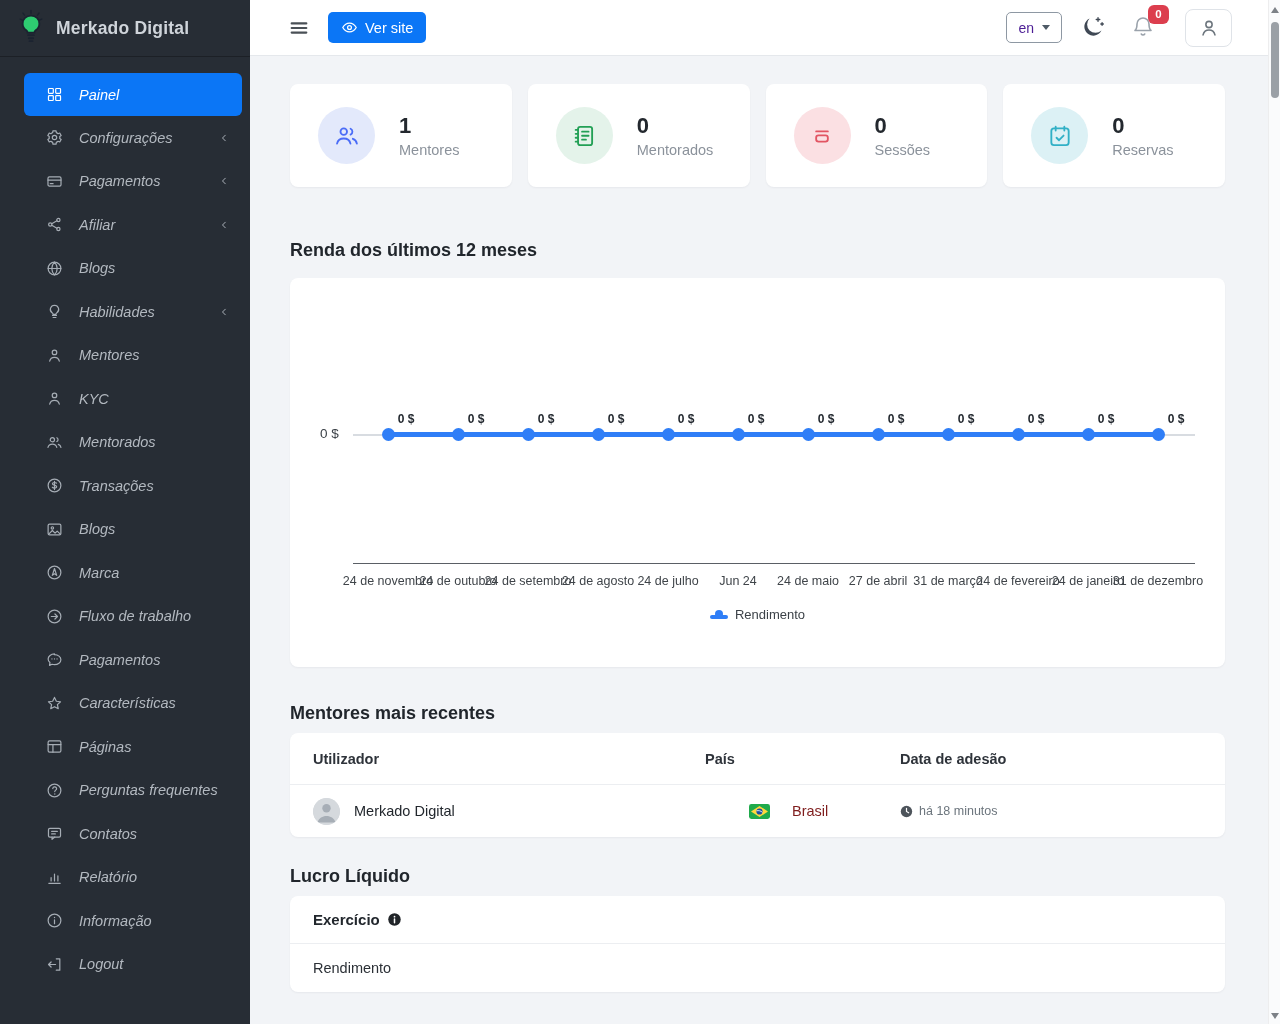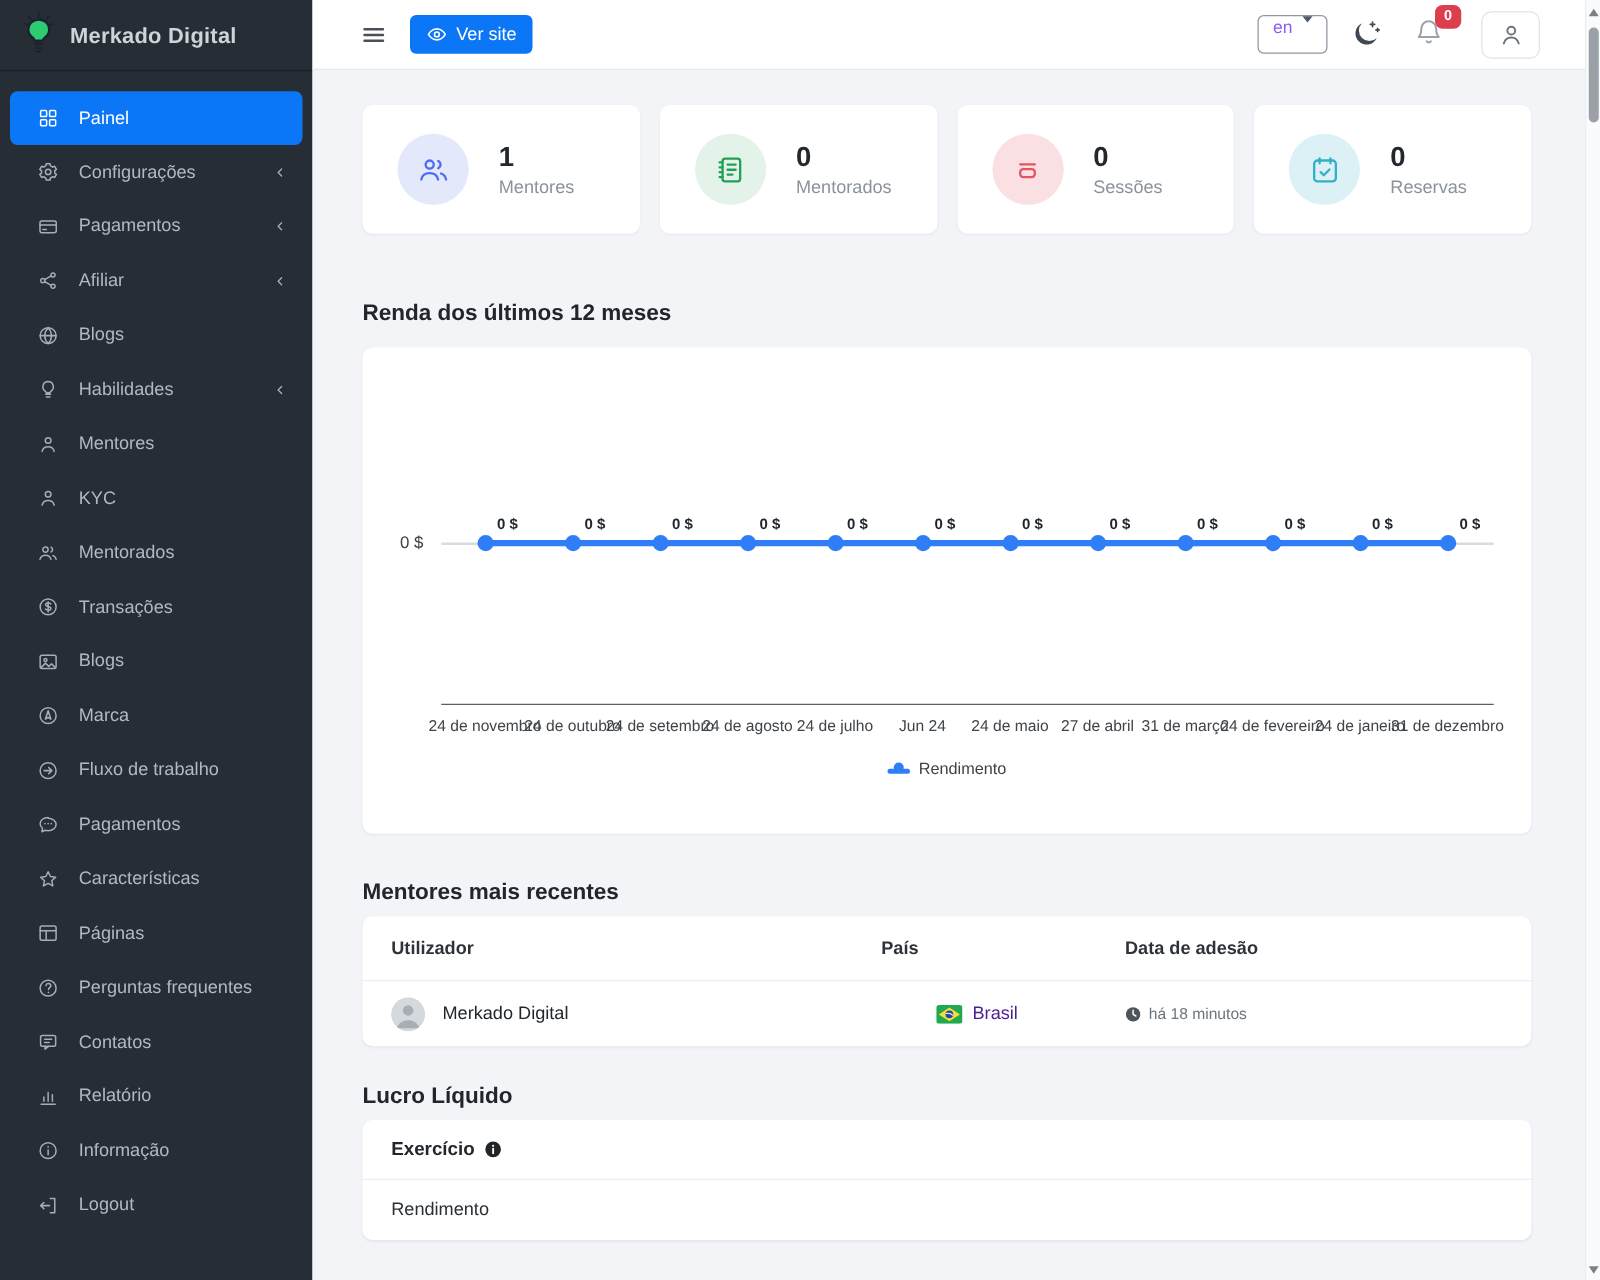--- a/index.html
+++ b/index.html
@@ -5,21 +5,21 @@
   * { margin:0; padding:0; box-sizing:border-box; }
   html,body { width:1280px; height:1024px; overflow:hidden; }
   body { font-family:"Liberation Sans", sans-serif; background:#f2f4f7; color:#21262c; }
   .page { position:relative; width:1280px; height:1024px; display:flex; }
 
   
   .sidebar { width:250px; height:1024px; background:#272d35; flex:0 0 250px; }
   .brand { height:57px; display:flex; align-items:center; padding-left:16px; gap:10px;
            border-bottom:1px solid rgba(0,0,0,.28); }
   .brand-title { font-size:17.5px; font-weight:bold; color:#cfd4da; letter-spacing:.2px; }
-  .side-nav { padding:16px 0 0 0; }
+  .side-nav { padding:16px 0 0 16px;font-style:italic; }
   .side-item { height:43.5px; display:flex; align-items:center; padding:0 20px 0 30px;
                color:#b3b9c0; font-size:14.5px; cursor:pointer; position:relative; }
   .side-item .si-icon { width:17px; height:17px; margin-right:16px; flex:0 0 17px; color:#a6adb5; }
   .si-icon svg, .si-chevron svg { width:100%; height:100%; display:block; }
   .side-item .si-label { flex:1; white-space:nowrap; }
   .side-item .si-chevron { width:12px; height:12px; color:#aab0b8; }
   .side-item.active { background:#0b76f6; border-radius:6px; margin:0 8px; padding:0 12px 0 22px;
                       color:#ffffff; height:43px; }
   .side-item.active .si-icon { color:#ffffff; }
 
@@ -27,22 +27,22 @@
   .main { flex:1; display:flex; flex-direction:column; }
   .topbar { height:56px; background:#ffffff; border-bottom:1px solid #e5e8ec;
             display:flex; align-items:center; padding:0 48px 0 38px; gap:18px; }
   .hamburger { width:22px; height:22px; background:none; border:none; color:#4a5056; cursor:pointer; }
   .hamburger svg { width:22px; height:22px; }
   .btn-versite { display:flex; align-items:center; gap:7px; background:#0b76f6; color:#fff;
                  border:none; border-radius:5px; height:31px; padding:0 13px; font-size:14.5px;
                  font-family:inherit; cursor:pointer; }
   .btn-versite svg { width:17px; height:17px; }
   .top-spacer { flex:1; }
-  .lang-select { display:flex; align-items:flex-start; gap:8px; border:1px solid #8e98a3; border-radius:5px;
-                 height:31px; padding:0 11px; font-size:14px; color:#8b5cf6; background:#fff; cursor:pointer; }
+  .lang-select { display:flex; align-items:center; gap:8px; border:1px solid #8e98a3; border-radius:5px;
+                 height:31px; padding:0 11px; font-size:14px; color:#4c1d95; background:#fff; cursor:pointer; }
   .caret-down { width:0; height:0; border-left:4.5px solid transparent; border-right:4.5px solid transparent;
                 border-top:5px solid #4e5a66; }
   .icon-btn { background:none; border:none; cursor:pointer; color:#3f4854; display:flex; align-items:center; }
   .icon-btn svg { width:25px; height:25px; }
   .bell-wrap { position:relative; margin-left:8px; color:#9aa2ab; }
   .bell-wrap svg { width:24px; height:24px; }
   .badge { position:absolute; top:-9px; right:-14px; min-width:21px; height:19px; background:#dc3e4e;
            border-radius:6px; color:#fff; font-size:11.5px; font-weight:bold; line-height:19px;
            text-align:center; padding:0 5px; }
   .user-btn { width:47px; height:38px; border:1px solid #dfe3e8; border-radius:8px; background:#fff;
@@ -81,21 +81,21 @@
   .ch-legend-label { font-size:13px; color:#3c4248; }
 
   .table-card { margin-top:6px; background:#fff; border-radius:8px; box-shadow:0 1px 2px rgba(16,24,40,.05); overflow:hidden; }
   .t-row { display:grid; grid-template-columns:392px 195px 1fr; align-items:center; padding-left:23px; height:52px; }
   .t-head { border-bottom:1px solid #eceef1; }
   .t-head .t-cell { font-size:14.5px; font-weight:bold; color:#2e333a; }
   .t-cell { display:flex; align-items:center; }
   .cell-user { gap:14px; font-size:14.5px; color:#22272d; }
   .avatar { width:27px; height:27px; border-radius:50%; overflow:hidden; background:#d5d9dd; flex:0 0 27px; }
   .avatar svg { width:27px; height:27px; display:block; }
-  .cell-country { gap:8px; font-size:14.5px; color:#4c1d95;padding-left:44px; }
+  .cell-country { gap:22px; font-size:14.5px; color:#7f1d1d;padding-left:44px; }
   .flag { width:21px; height:15px; display:block; }
   .cell-joined { gap:6px; font-size:12.5px; color:#6c757d; }
   .clock-ic { width:13px; height:13px; display:block; }
 
   .profit-card { margin-top:6px; background:#fff; border-radius:8px; box-shadow:0 1px 2px rgba(16,24,40,.05); overflow:hidden; }
   .profit-head { height:48px; display:flex; align-items:center; gap:7px; padding-left:23px;
                  border-bottom:1px solid #eceef1; font-size:15px; font-weight:bold; color:#22272d; }
   .info-ic { width:15px; height:15px; display:block; }
   .profit-row { height:48px; display:flex; align-items:center; padding-left:23px; font-size:14.5px; color:#2b3036; }
 

